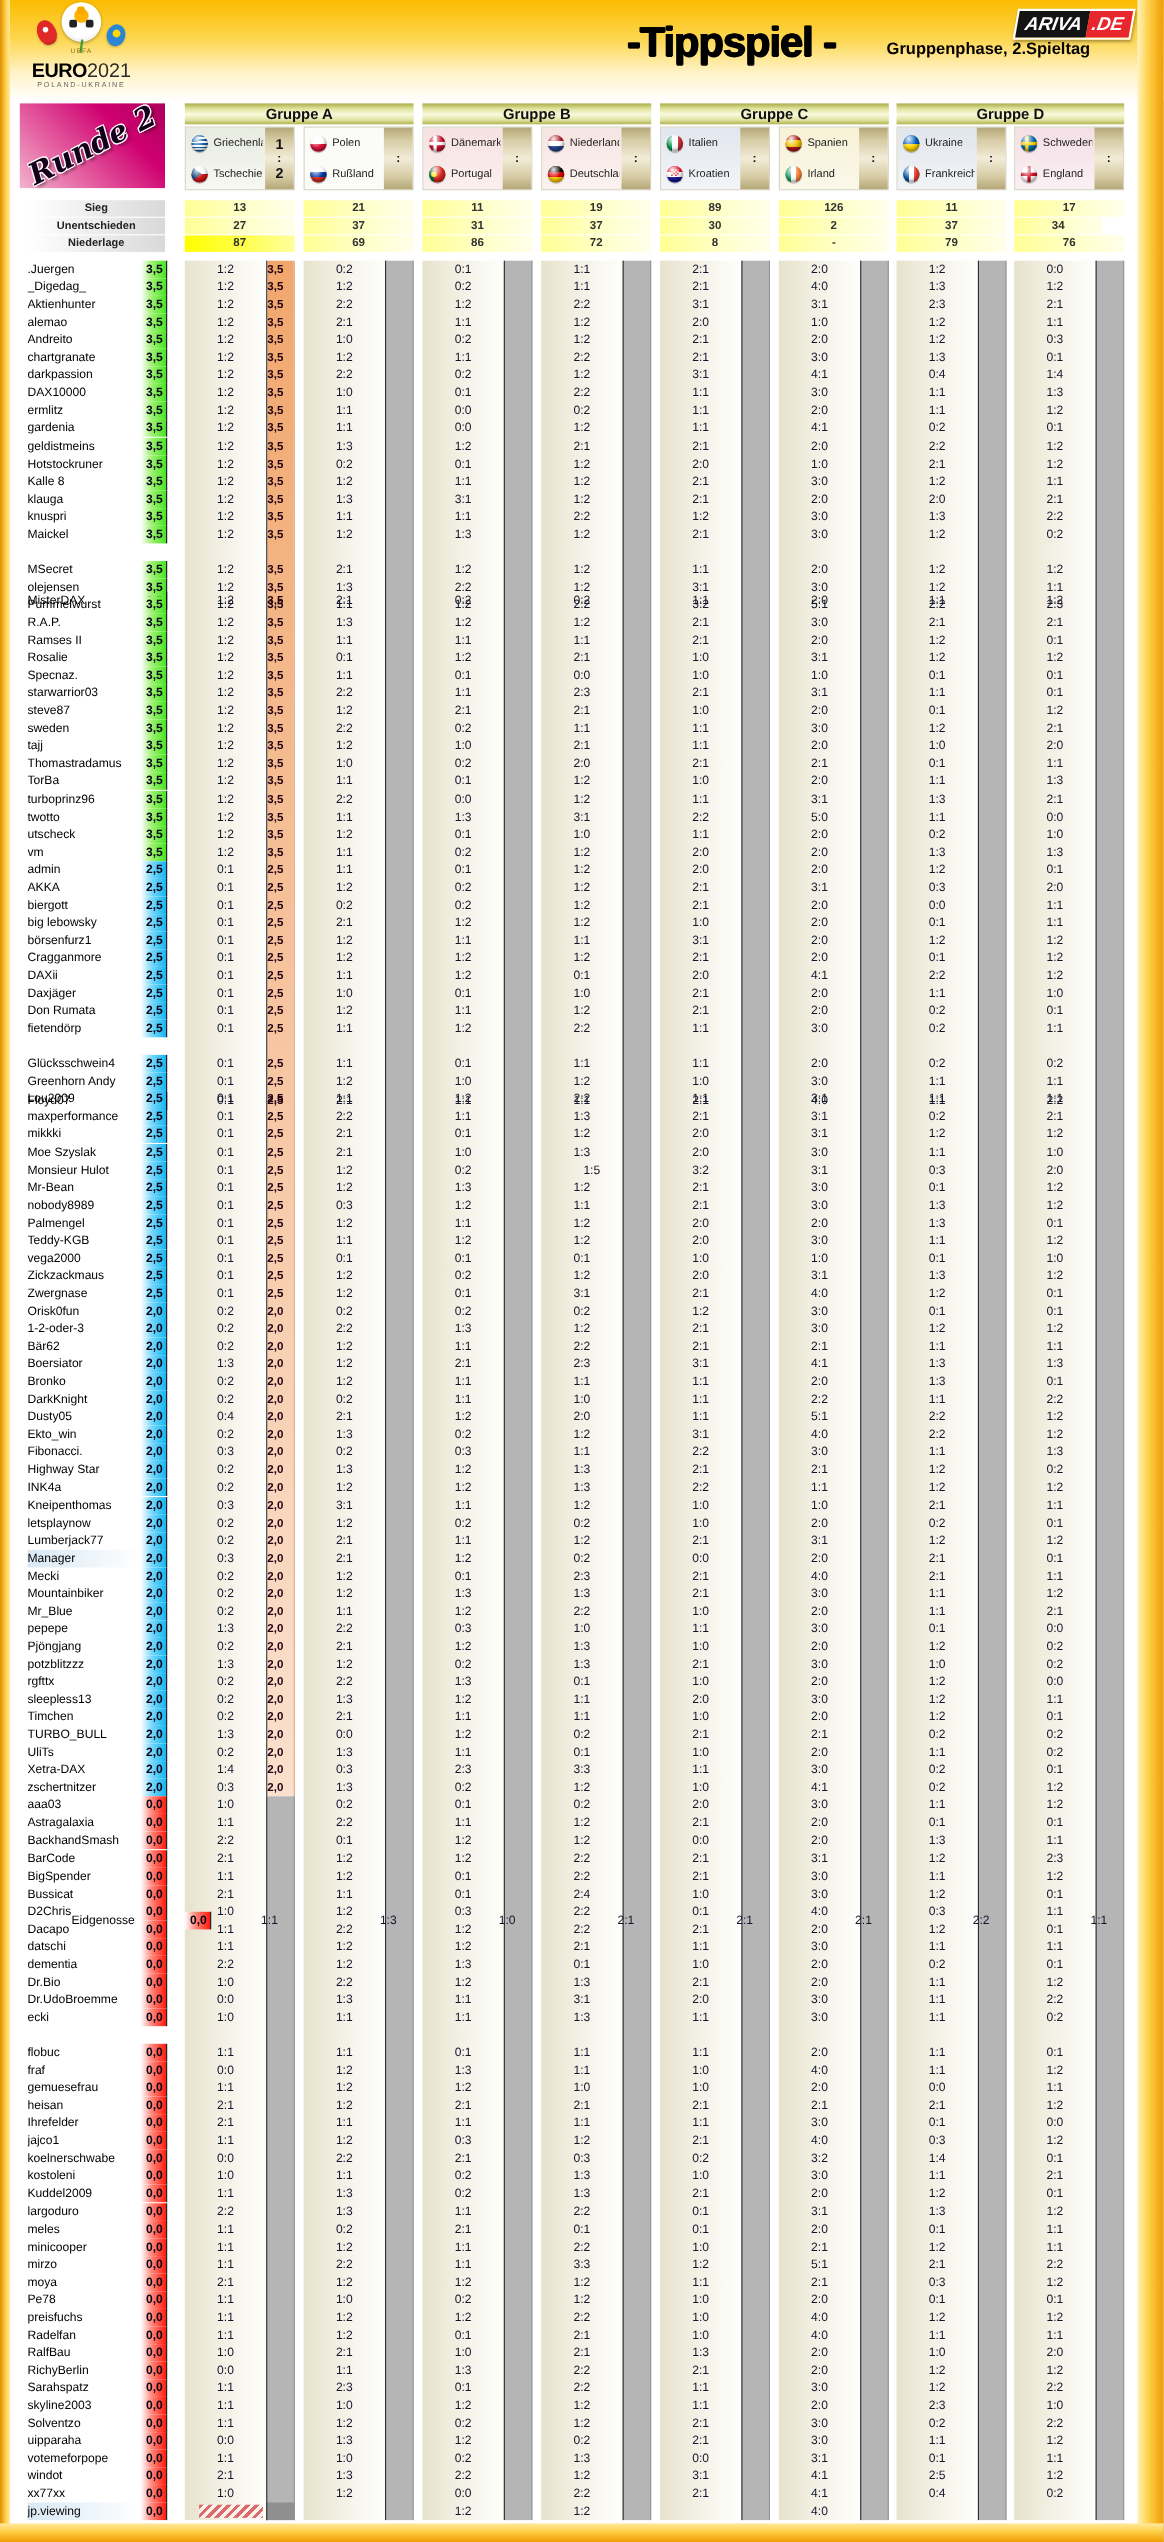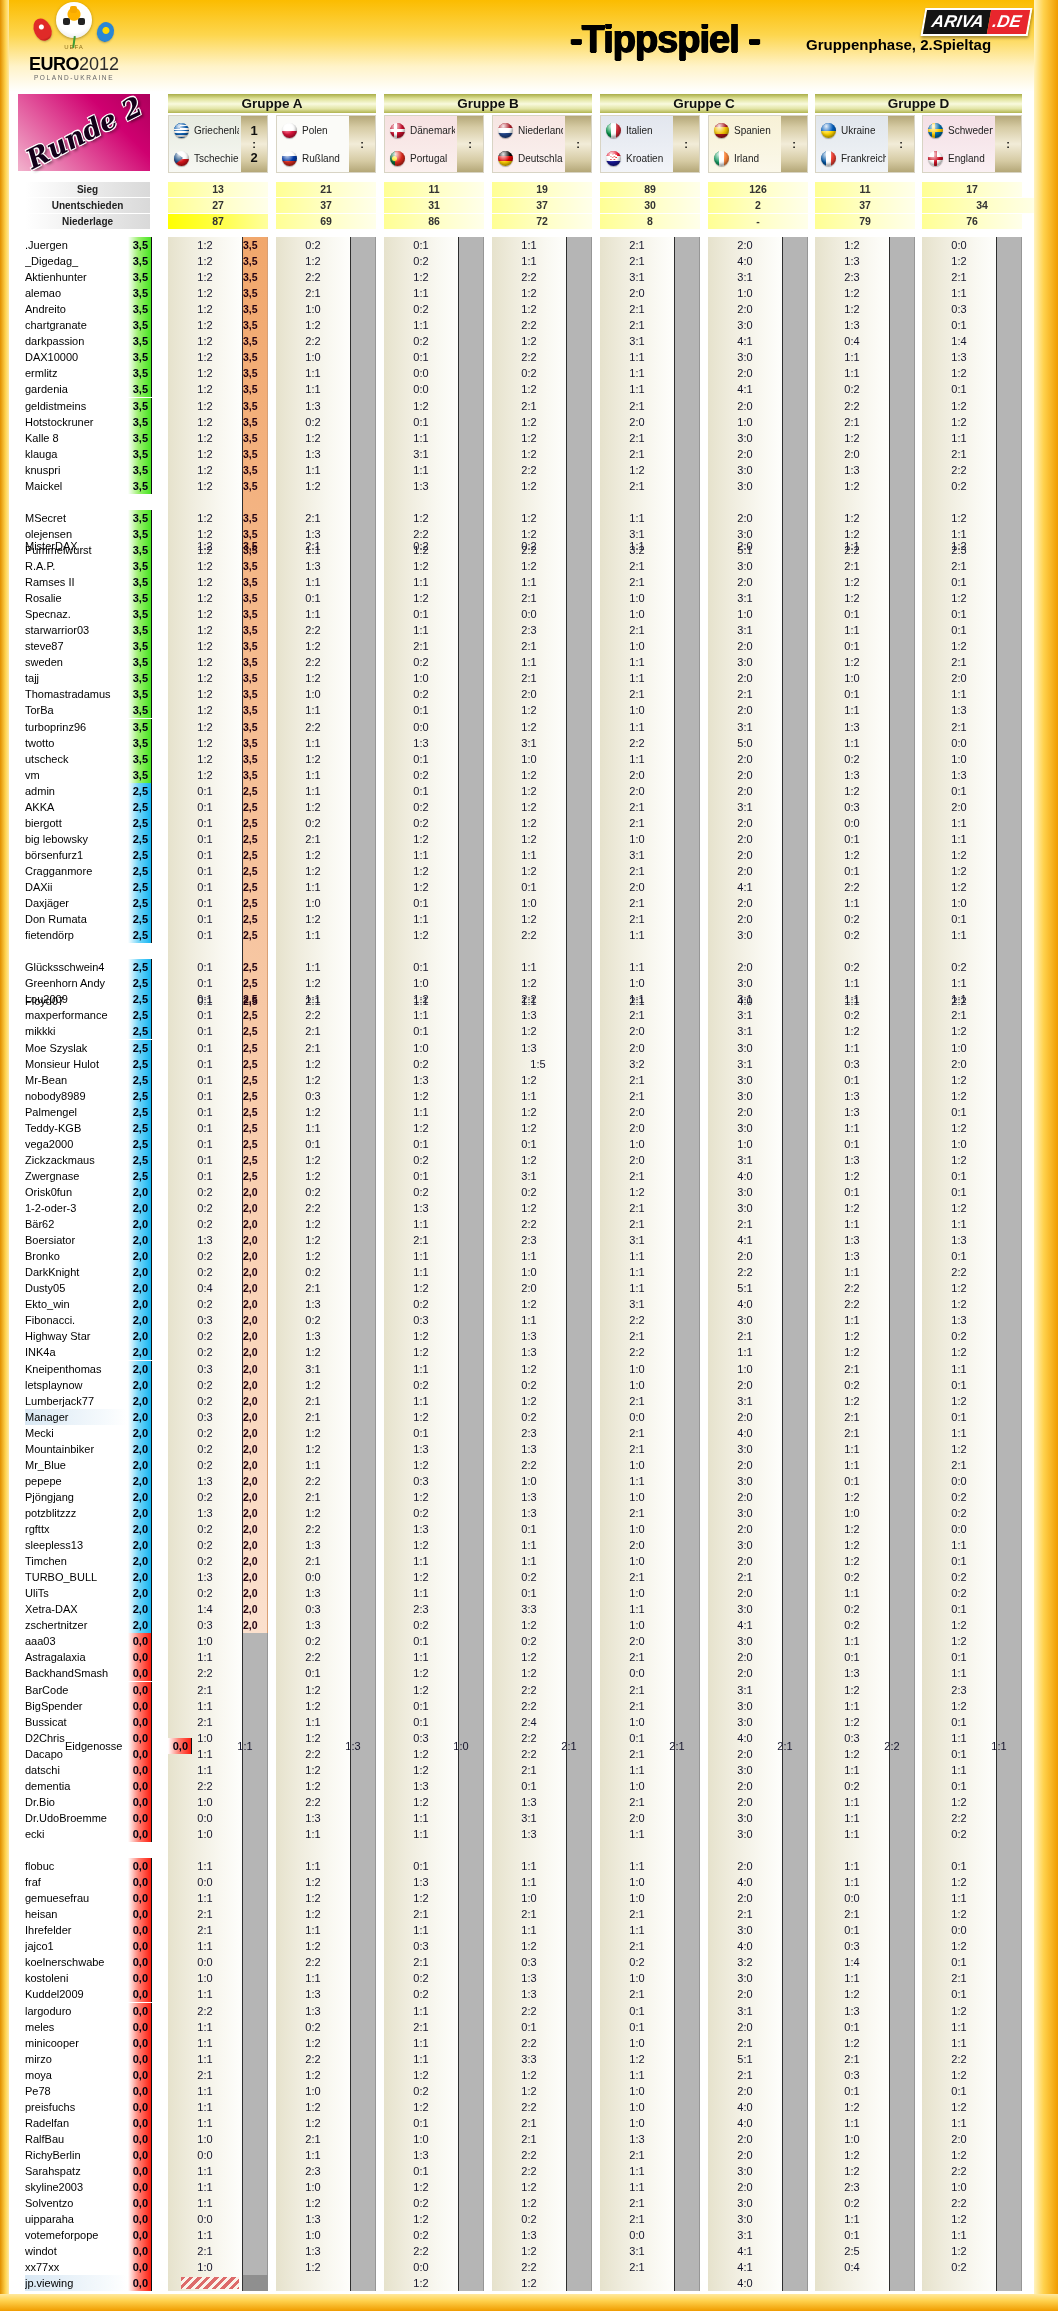--- a/index.html
+++ b/index.html
@@ -133,21 +133,21 @@
   <div class="header-band"></div>
 
   <div class="euro-logo">
     <div class="flower">
       <span class="petal petal-red"></span>
       <span class="petal petal-blue"></span>
       <span class="ball"></span>
       <span class="stem"></span>
     </div>
     <div class="uefa">UEFA</div>
-    <div class="euro-text"><b>EURO</b><i>2012</i></div>
+    <div class="euro-text"><b>EURO</b><i>2021</i></div>
     <div class="euro-sub">POLAND-UKRAINE</div>
   </div>
 
   <div class="tippspiel">-Tippspiel -</div>
   <div class="phase">Gruppenphase, 2.Spieltag</div>
 
   <div class="ariva">
     <span class="ariva-a">ARIVA</span>
     <span class="ariva-de">.DE</span>
   </div>
@@ -279,21 +279,21 @@
       <div class="stat-cell" style="left: 815px; top: 182px; width: 100px;">11</div>
       <div class="stat-cell" style="left: 922px; top: 182px; width: 100px;">17</div>
       <div class="stat-label" style="top: 198px;">Unentschieden</div>
       <div class="stat-cell" style="left: 168px; top: 198px; width: 100px;">27</div>
       <div class="stat-cell" style="left: 276px; top: 198px; width: 100px;">37</div>
       <div class="stat-cell" style="left: 384px; top: 198px; width: 100px;">31</div>
       <div class="stat-cell" style="left: 492px; top: 198px; width: 100px;">37</div>
       <div class="stat-cell" style="left: 600px; top: 198px; width: 100px;">30</div>
       <div class="stat-cell" style="left: 708px; top: 198px; width: 100px;">2</div>
       <div class="stat-cell" style="left: 815px; top: 198px; width: 100px;">37</div>
-      <div class="stat-cell" style="left: 922px; top: 198px; width: 120px;">34</div>
+      <div class="stat-cell" style="left: 922px; top: 198px; width: 80px;">34</div>
       <div class="stat-label" style="top: 214px;">Niederlage</div>
       <div class="stat-cell hl" style="left: 168px; top: 214px; width: 100px;">87</div>
       <div class="stat-cell" style="left: 276px; top: 214px; width: 100px;">69</div>
       <div class="stat-cell" style="left: 384px; top: 214px; width: 100px;">86</div>
       <div class="stat-cell" style="left: 492px; top: 214px; width: 100px;">72</div>
       <div class="stat-cell" style="left: 600px; top: 214px; width: 100px;">8</div>
       <div class="stat-cell" style="left: 708px; top: 214px; width: 100px;">-</div>
       <div class="stat-cell" style="left: 815px; top: 214px; width: 100px;">79</div>
       <div class="stat-cell" style="left: 922px; top: 214px; width: 100px;">76</div>
     </div>

